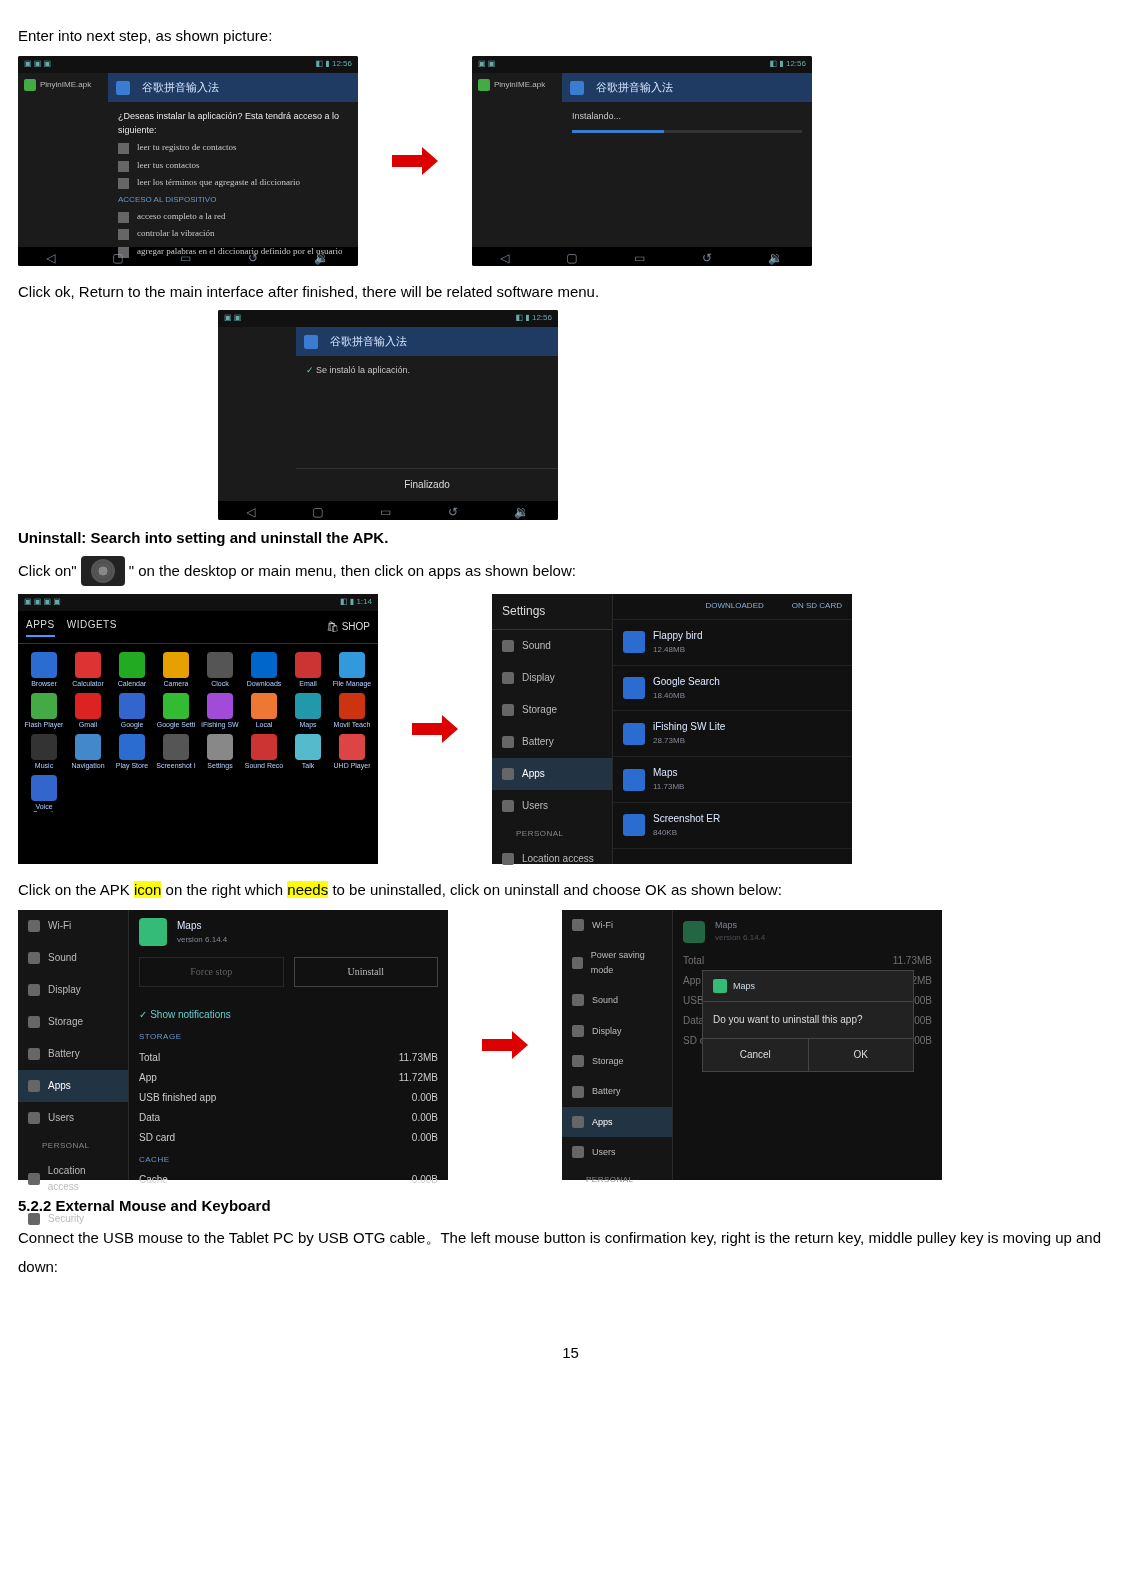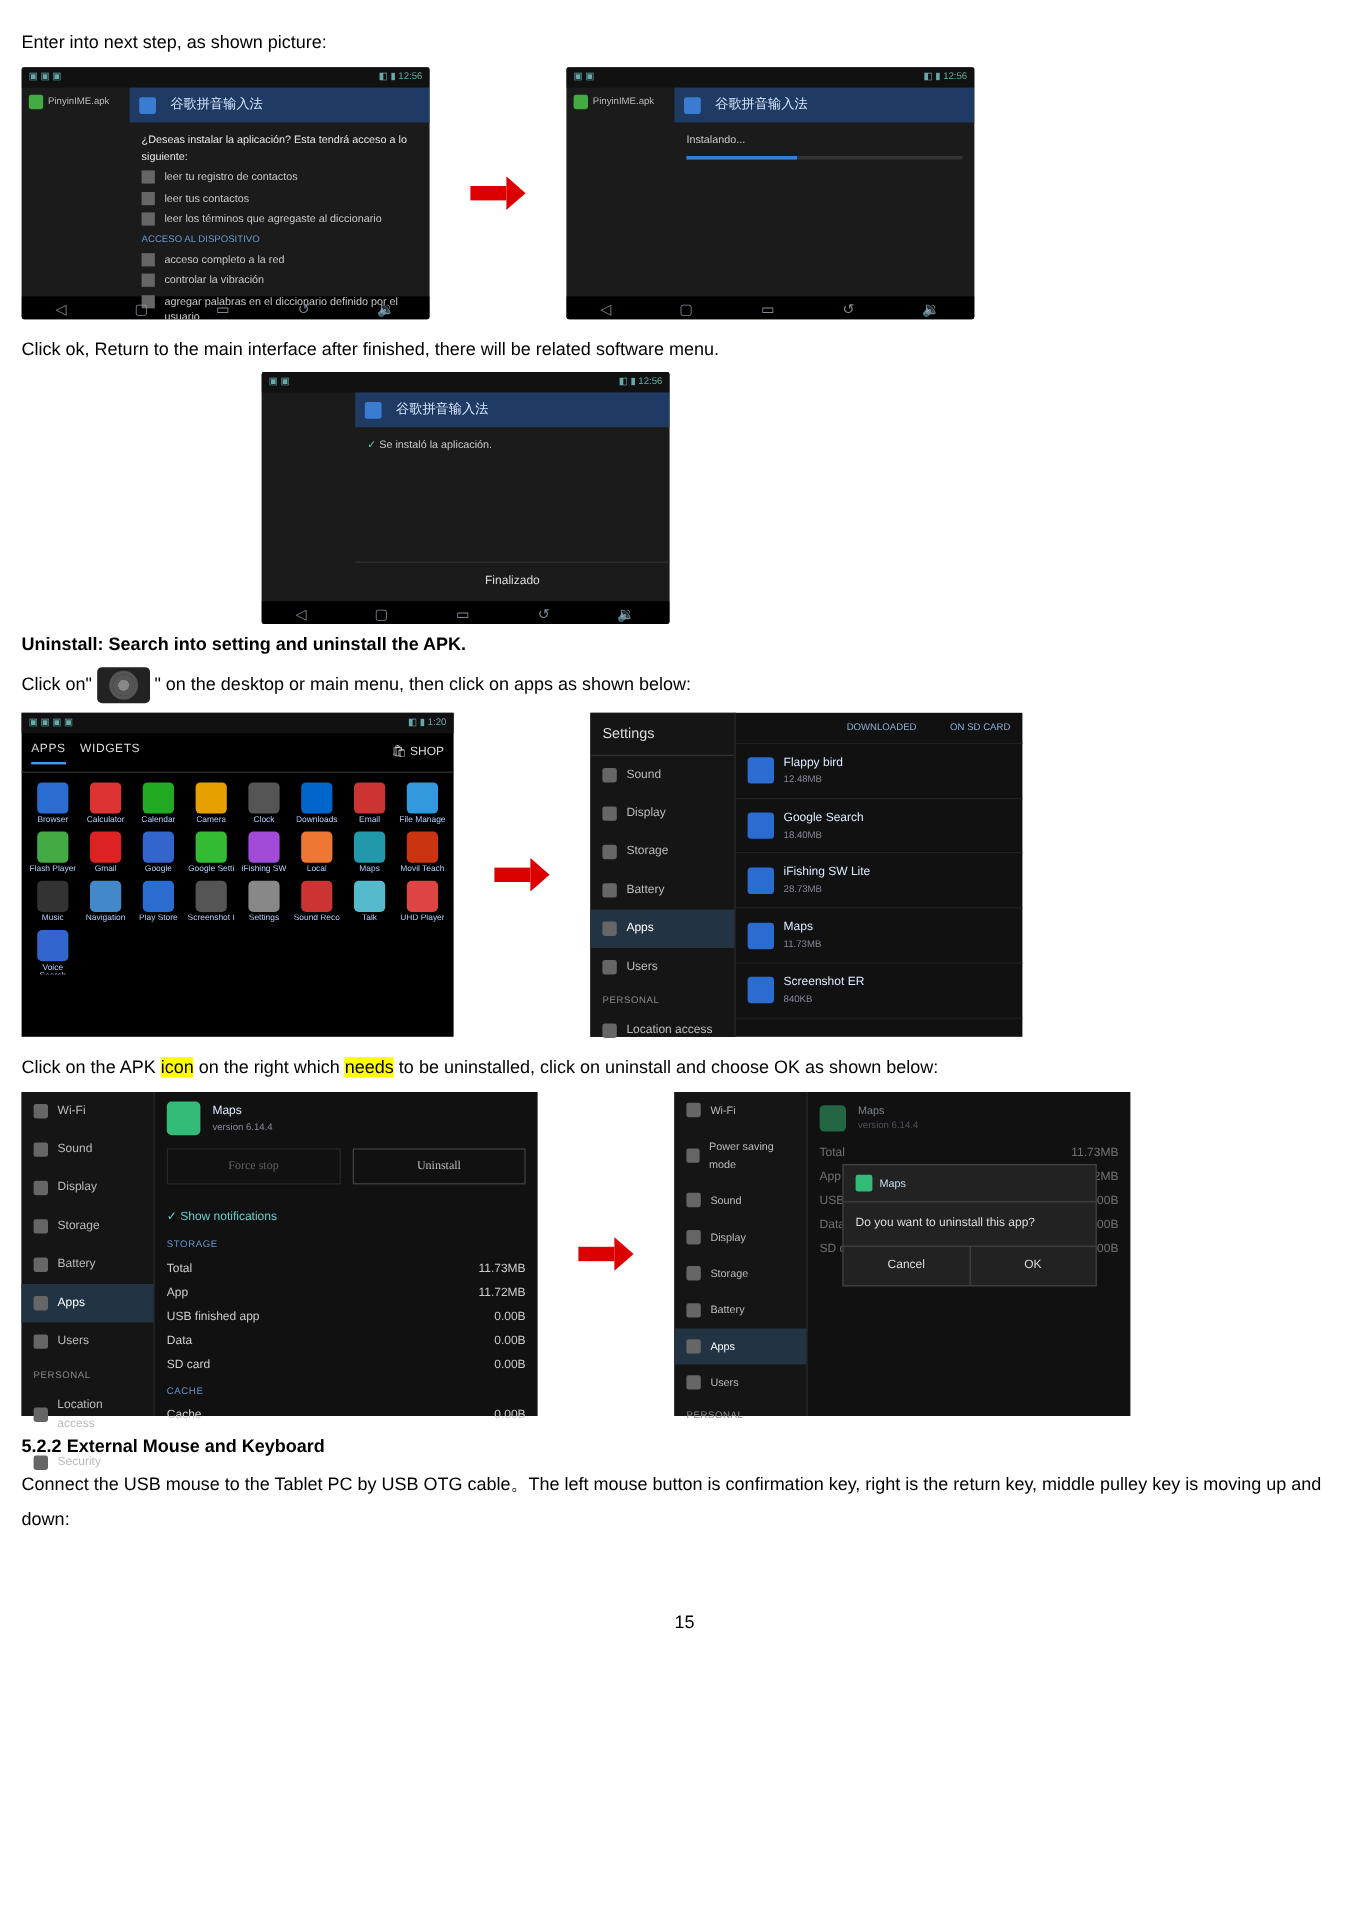--- a/index.html
+++ b/index.html
@@ -38,21 +38,21 @@
     font-size: 8px; padding: 2px 6px; background: #111; color: #6aa;
   }
   .shot-title {
     display: flex; align-items: center; gap: 12px;
     background: #1f3a63; color: #d7e6ff;
     font-size: 11px; padding: 6px 8px; font-weight: 500;
   }
   .shot-title .blue-ic { width: 14px; height: 14px; background: #3a7cd1; border-radius: 2px; }
   .shot-body { font-size: 9px; padding: 8px 10px; line-height: 1.5; color: #c8c8c8; }
   .shot-body .bold-line { color: #e8e8e8; font-weight: 500; margin-bottom: 4px; }
-  .perm-line { display: flex; align-items: flex-start; gap: 8px; margin-bottom: 4px; }
+  .perm-line { display: flex; align-items: center; gap: 8px; margin-bottom: 4px; font-family: Liberation Serif, serif; }
   .perm-ic { width: 11px; height: 11px; background: #666; flex: 0 0 auto; margin-top: 1px; }
   .dlg-btns { display: flex; border-top: 1px solid #333; }
   .dlg-btns > div { flex: 1; text-align: center; font-size: 10px; padding: 8px 0; color: #ddd; }
   .navbar {
     display: flex; justify-content: space-around; align-items: center;
     background: #000; height: 24px; font-size: 12px; color: #9ab;
   }
   .navbar span { opacity: .8; }
 
   
@@ -68,21 +68,21 @@
   .app .ic { width: 26px; height: 26px; border-radius: 4px; background: #2b6cd0; }
   .app .lbl { font-size: 7px; color: #b4d0ff; text-align: center; line-height: 1.05; height: 9px; overflow: hidden; }
 
   
   .settings-shot { width: 360px; height: 270px; display: flex; background: #111; color: #ddd; font-size: 10px; }
   .settings-left { width: 120px; background: #151515; border-right: 1px solid #2a2a2a; }
   .settings-left .hdr { font-size: 12px; color: #ddd; padding: 8px 10px; border-bottom: 1px solid #333; }
   .settings-left .item { display: flex; align-items: center; gap: 8px; padding: 8px 10px; color: #bbb; }
   .settings-left .item.sel { background: #234; color: #fff; }
   .li-ic { width: 12px; height: 12px; background: #666; border-radius: 2px; }
-  .settings-left .section { font-size: 8px; letter-spacing: .5px; color: #888; padding: 6px 10px 2px; }
+  .settings-left .section { font-size: 8px; letter-spacing: .5px; color: #888; padding: 6px 24px 2px; }
   .settings-right { flex: 1; padding: 0; }
   .app-row { display: flex; align-items: center; gap: 8px; padding: 8px 10px; border-bottom: 1px solid #222; }
   .app-row .ic { width: 22px; height: 22px; background: #2b6cd0; border-radius: 3px; }
   .app-row .txt { display: flex; flex-direction: column; }
   .app-row .txt .name { color: #dde9ff; }
   .app-row .txt .sub { color: #889; font-size: 8px; }
   .tabrow { display: flex; justify-content: flex-end; gap: 28px; font-size: 8px; color: #8ab1d8; padding: 6px 10px; border-bottom: 1px solid #222; }
 
   
   .detail-shot { width: 430px; height: 270px; display: flex; background: #111; color: #ddd; font-size: 10px; }
@@ -267,21 +267,21 @@
     <span class="gear"></span>
   </span>
   <span>" on the desktop or main menu, then click on apps as shown below:</span>
 </div>
 
 <div class="row">
 
   <div class="apps-shot">
     <div class="shot-statusbar">
         <span>▣ ▣ ▣ ▣</span>
-        <span>◧ ▮ 1:20</span>
+        <span>◧ ▮ 1:14</span>
       </div>
     <div class="apps-tabs">
       <div class="tabs">
         <span style="border-bottom:2px solid #49f;padding-bottom:2px;">APPS</span>
         <span>WIDGETS</span>
       </div>
       <div>
         <span>🛍 </span><span>SHOP</span>
       </div>
     </div>

